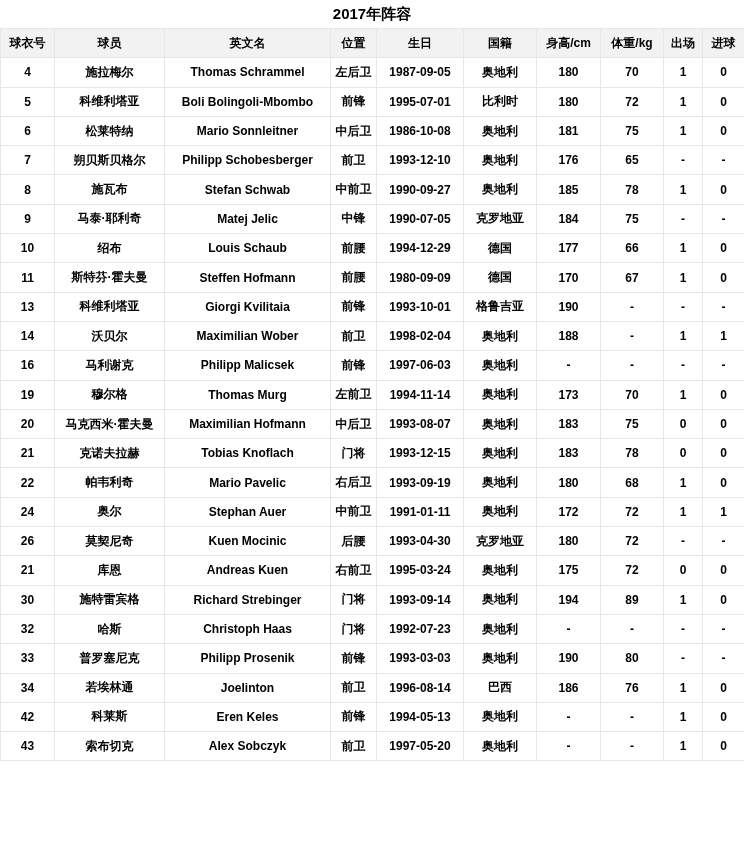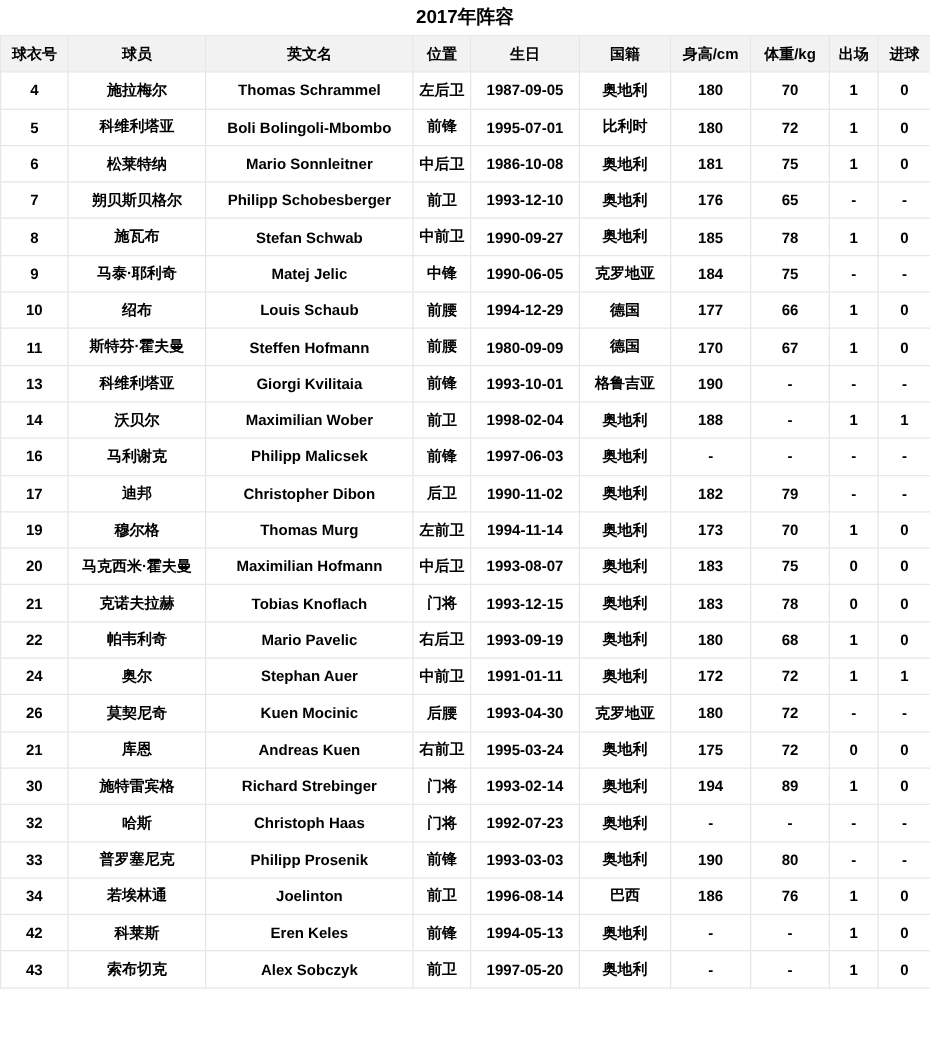--- a/index.html
+++ b/index.html
@@ -140,21 +140,21 @@
           <td>185</td>
           <td>78</td>
           <td>1</td>
           <td>0</td>
         </tr>
         <tr>
           <td>9</td>
           <td>马泰·耶利奇</td>
           <td>Matej Jelic</td>
           <td>中锋</td>
-          <td>1990-06-05</td>
+          <td>1990-07-05</td>
           <td>克罗地亚</td>
           <td>184</td>
           <td>75</td>
           <td>-</td>
           <td>-</td>
         </tr>
         <tr>
           <td>10</td>
           <td>绍布</td>
           <td>Louis Schaub</td>
@@ -208,32 +208,20 @@
           <td>Philipp Malicsek</td>
           <td>前锋</td>
           <td>1997-06-03</td>
           <td>奥地利</td>
           <td>-</td>
           <td>-</td>
           <td>-</td>
           <td>-</td>
         </tr>
         <tr>
-          <td>17</td>
-          <td>迪邦</td>
-          <td>Christopher Dibon</td>
-          <td>后卫</td>
-          <td>1990-11-02</td>
-          <td>奥地利</td>
-          <td>182</td>
-          <td>79</td>
-          <td>-</td>
-          <td>-</td>
-        </tr>
-        <tr>
           <td>19</td>
           <td>穆尔格</td>
           <td>Thomas Murg</td>
           <td>左前卫</td>
           <td>1994-11-14</td>
           <td>奥地利</td>
           <td>173</td>
           <td>70</td>
           <td>1</td>
           <td>0</td>
@@ -308,21 +296,21 @@
           <td>175</td>
           <td>72</td>
           <td>0</td>
           <td>0</td>
         </tr>
         <tr>
           <td>30</td>
           <td>施特雷宾格</td>
           <td>Richard Strebinger</td>
           <td>门将</td>
-          <td>1993-02-14</td>
+          <td>1993-09-14</td>
           <td>奥地利</td>
           <td>194</td>
           <td>89</td>
           <td>1</td>
           <td>0</td>
         </tr>
         <tr>
           <td>32</td>
           <td>哈斯</td>
           <td>Christoph Haas</td>

